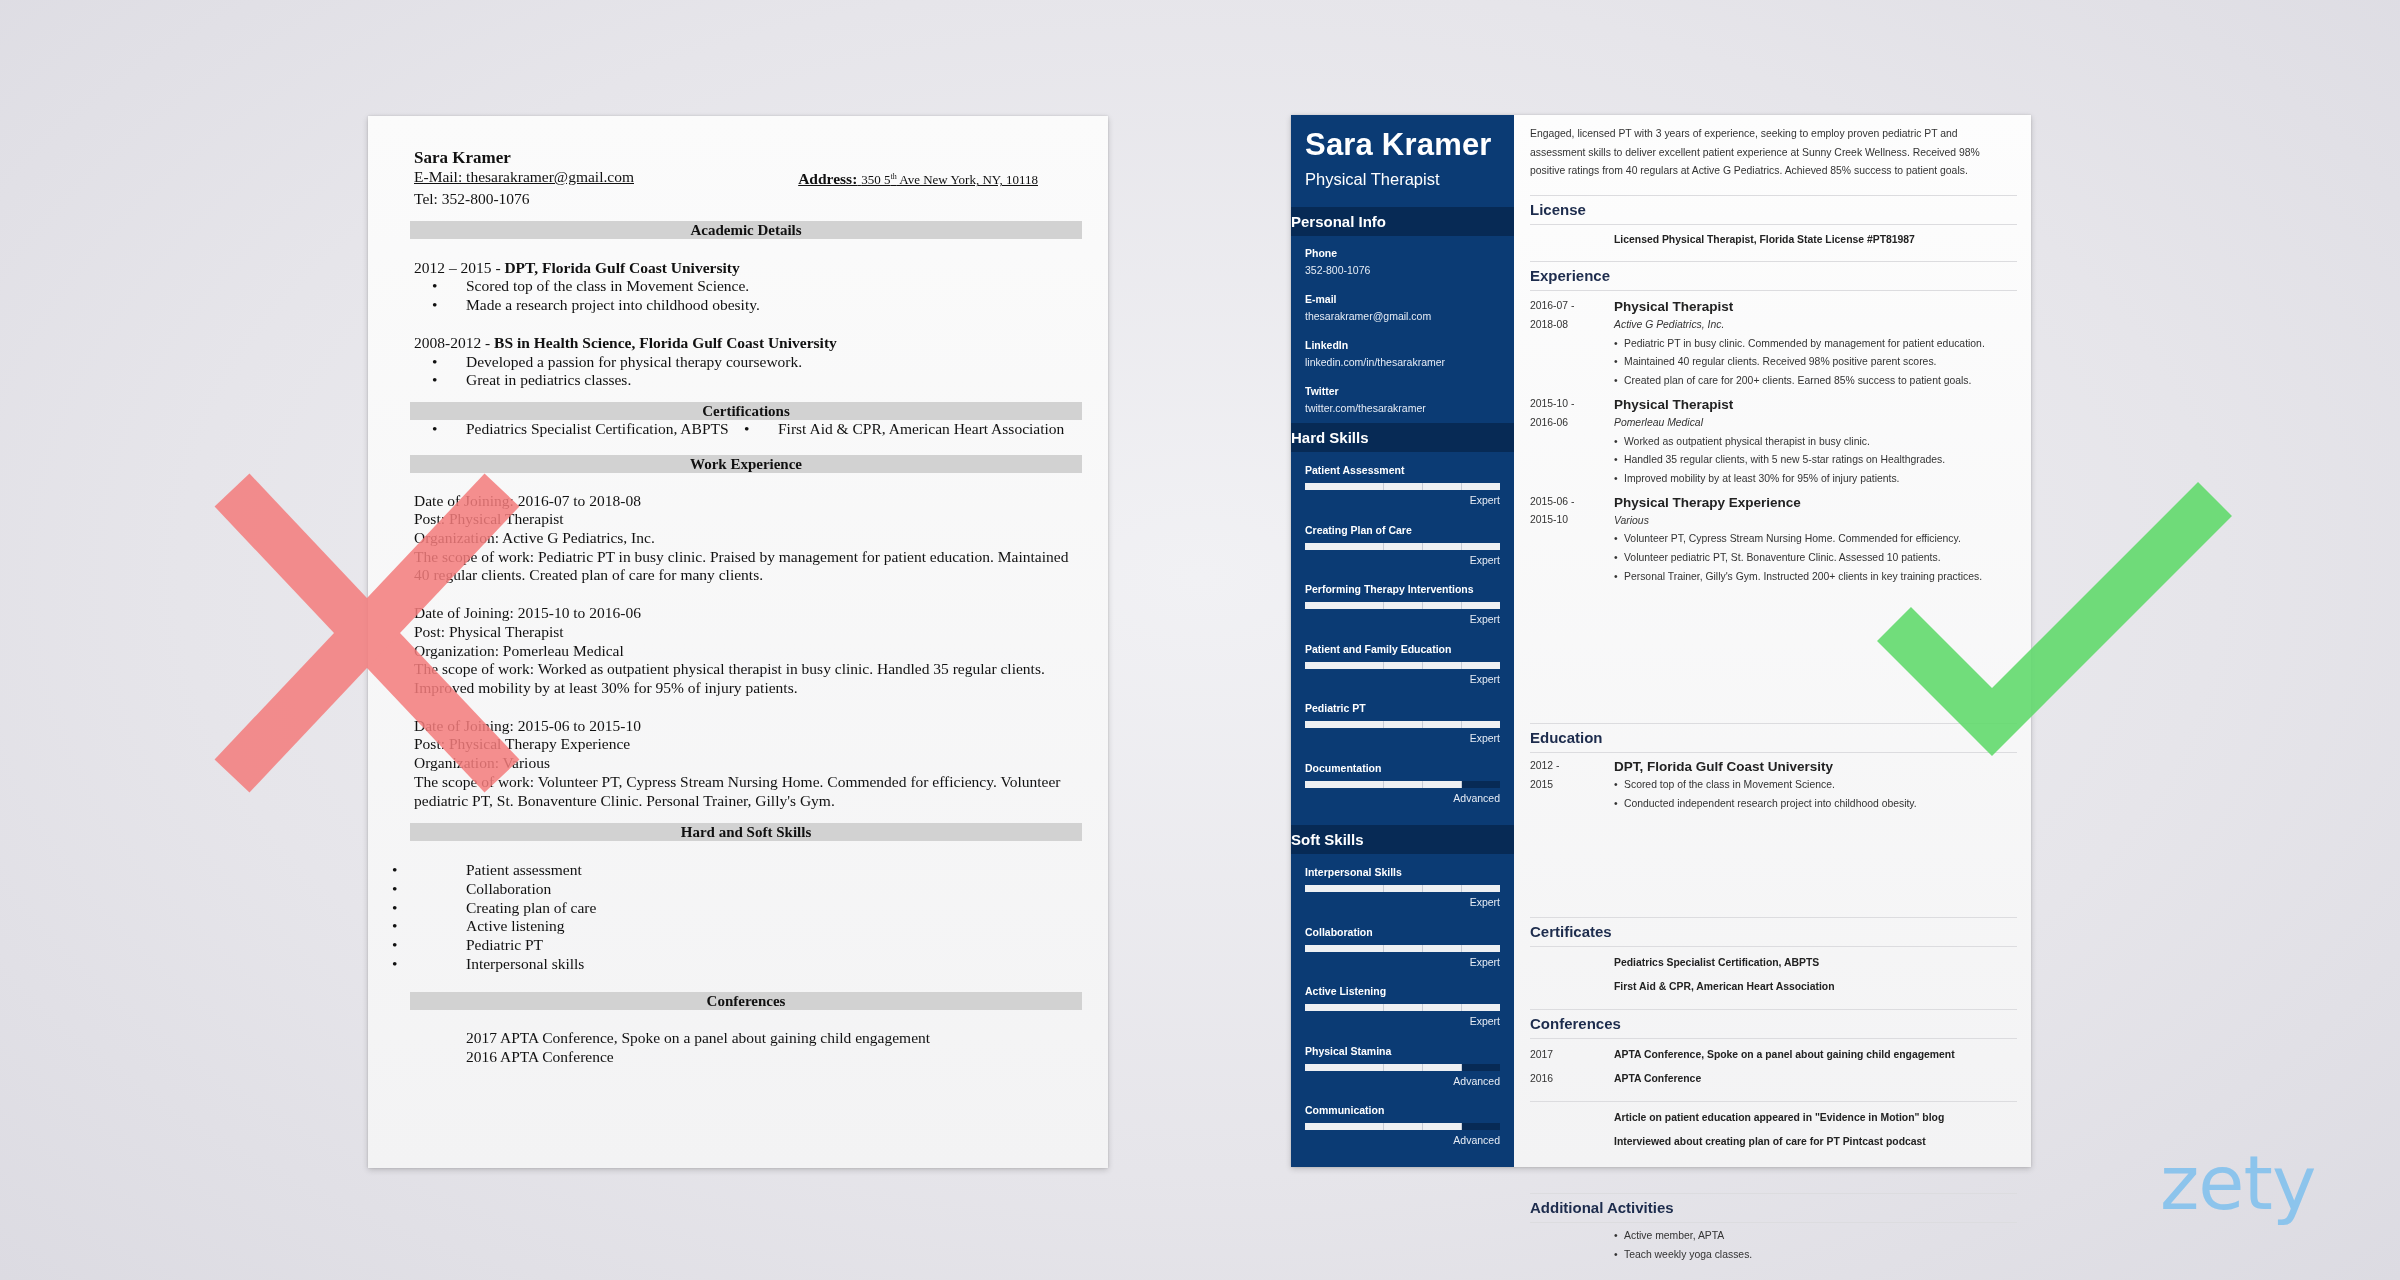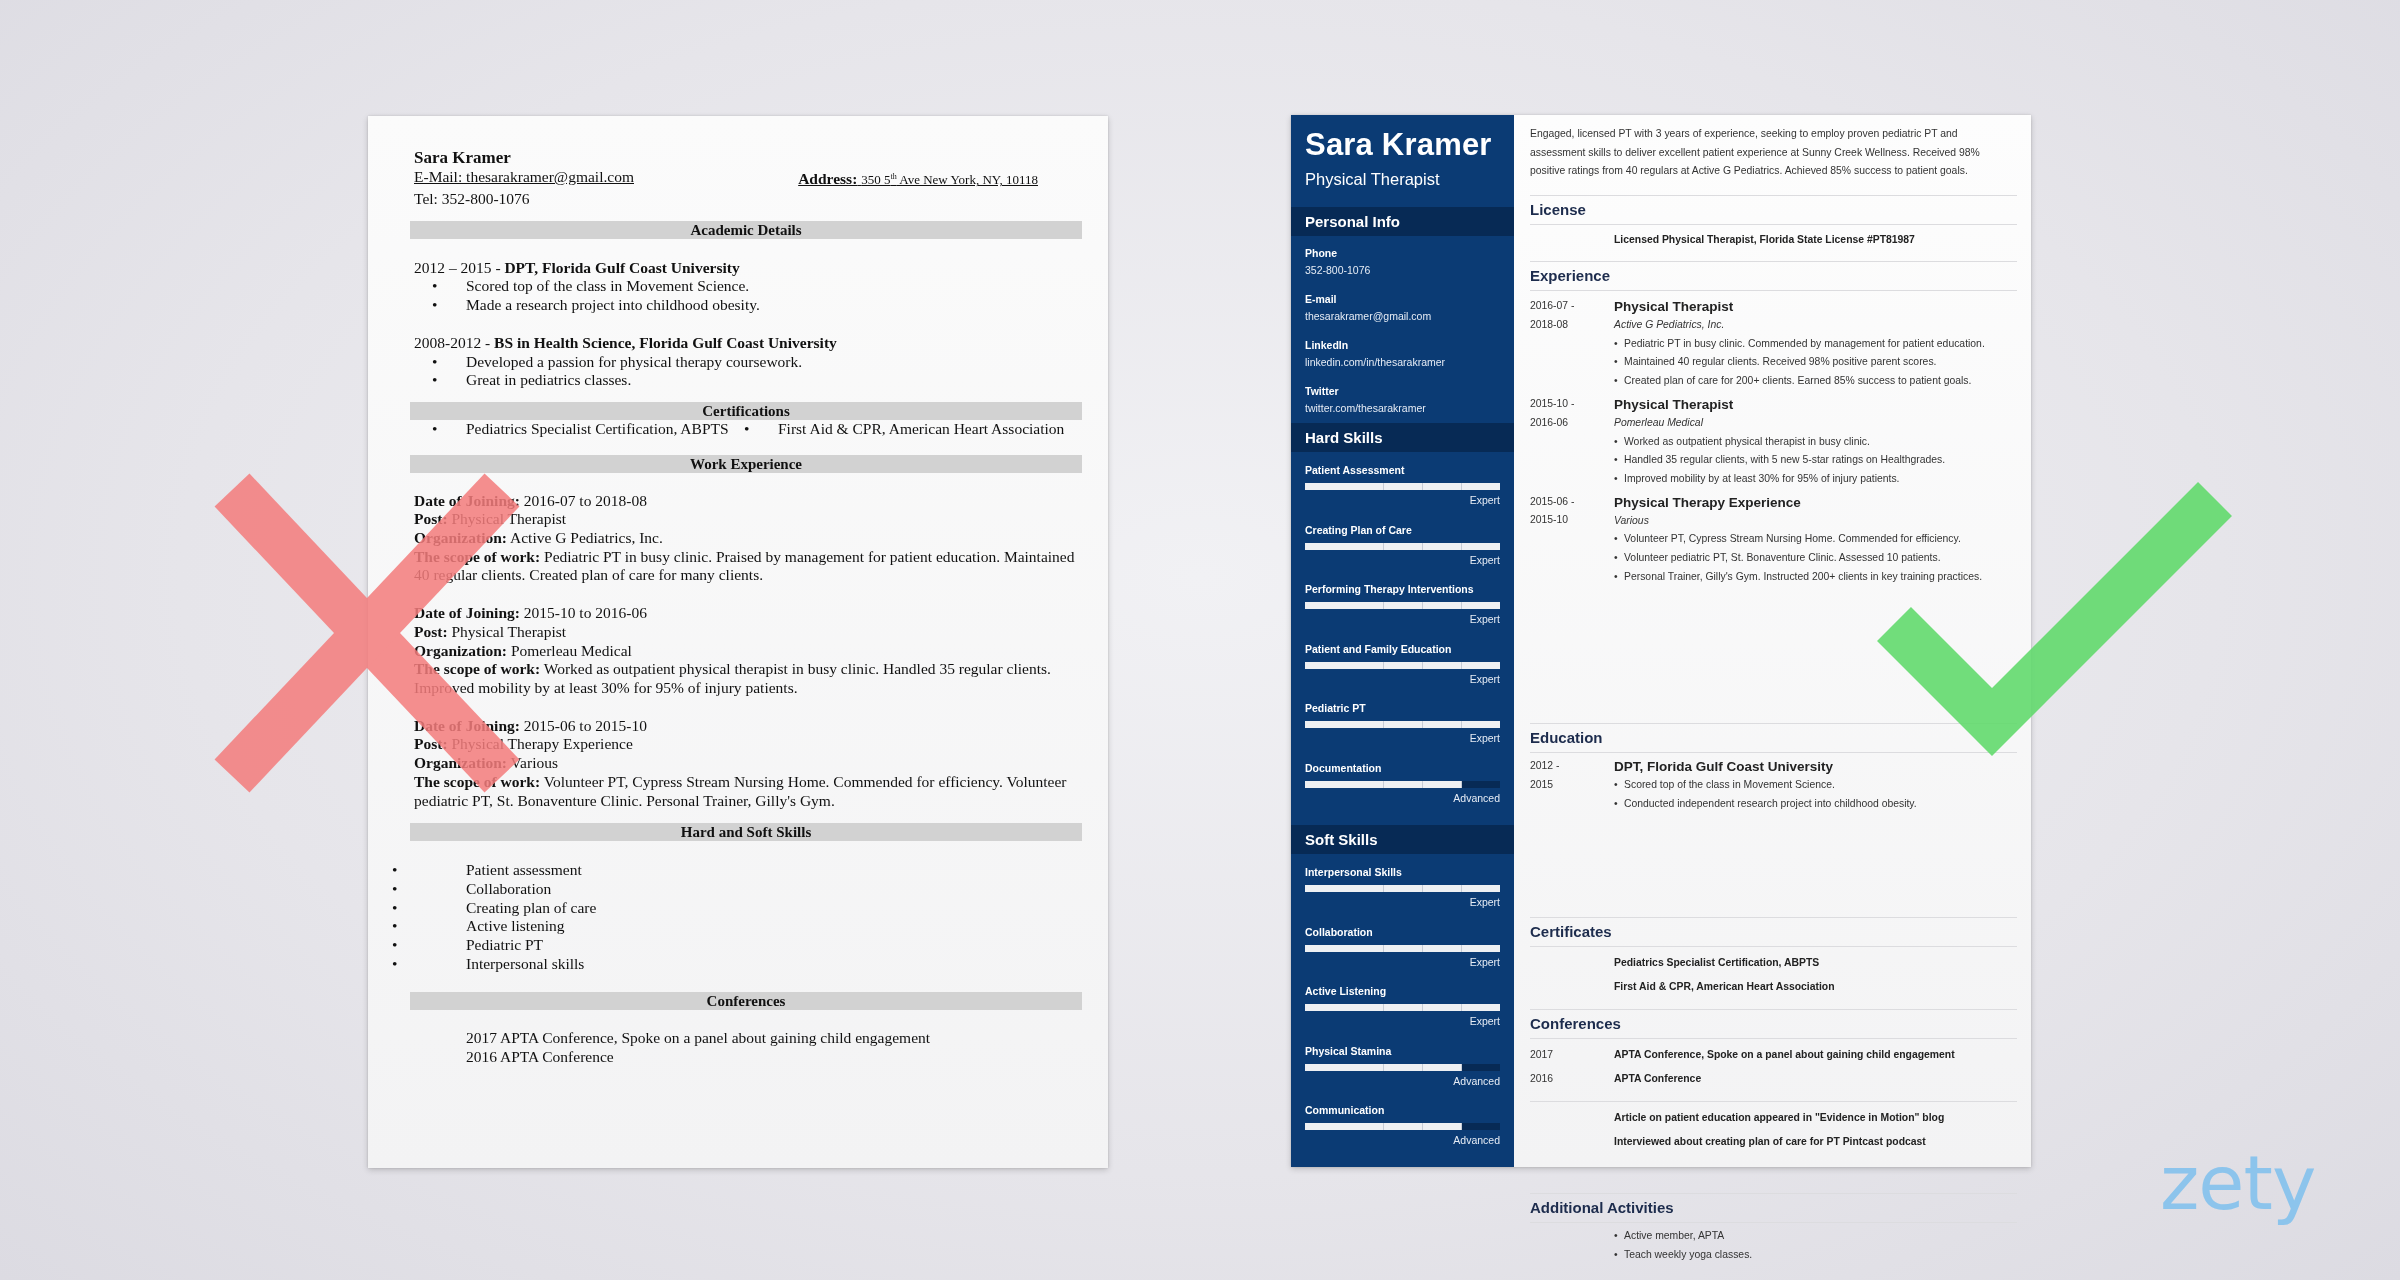--- a/index.html
+++ b/index.html
@@ -25,41 +25,41 @@
     margin-left: -4px; background: #d2d2d2; text-align: center; font-weight: bold;
     height: 18px; line-height: 18px; font-size: 15px;
   }
   .cl-ul { list-style: none; padding-left: 52px; }
   .cl-ul li { position: relative; }
   .cl-ul li::before { content: "•"; position: absolute; left: -34px; }
   .cl-certs { display: flex; }
   .cl-certs .col { width: 50%; }
   .cl-certs .col:first-child ul li { width: 270px; }
   .cl-certs .col:last-child ul { padding-left: 30px; }
-  .cl-job div b { font-weight: bold; }
+  .cl-job div b { font-weight: normal; }
   .cl-skills { list-style: none; padding-left: 52px; }
   .cl-skills li { position: relative; }
   .cl-skills li::before { content: "•"; position: absolute; left: -74px; }
 
   
   .card-right {
     position: absolute; left: 1291px; top: 115px; width: 740px; height: 1052px;
     background: linear-gradient(180deg, #fdfdfd 0%, #f3f3f4 100%);
     box-shadow: 0 2px 6px rgba(0,0,0,0.18), 0 0 2px rgba(0,0,0,0.12);
     color: #222;
   }
   .sidebar {
     position: absolute; left: 0; top: 0; width: 223px; height: 100%;
     background: #0b3b74; color: #fff;
   }
   .sb-name { position: absolute; left: 14px; top: 12px; font-size: 31px; font-weight: bold; line-height: 36px; letter-spacing: 0.2px; }
   .sb-title { position: absolute; left: 14px; top: 54px; font-size: 16.5px; line-height: 20px; }
   .sb-head {
     position: absolute; left: 0; width: 223px; height: 29px; background: #072a55;
-    font-size: 15px; font-weight: bold; line-height: 29px; padding-left: 14px;
+    font-size: 15px; font-weight: bold; line-height: 29px; 
   }
   .sb-block { position: absolute; left: 14px; right: 14px; }
   .sb-label { font-size: 10.5px; font-weight: bold; line-height: 14px; }
   .sb-value { font-size: 10.5px; line-height: 14px; color: #e6ecf5; margin-bottom: 15px; margin-top: 3px; }
   .skill { height: 59.5px; position: relative; }
   .skill .s-name { font-size: 10.5px; font-weight: bold; line-height: 14px; padding-top: 1px; }
   .skill .s-bar {
     position: absolute; left: 0; top: 21px; width: 195px; height: 7px; background: #072a55;
   }
   .skill .s-fill { position: absolute; left: 0; top: 0; height: 7px; background: #eef0f3; }

